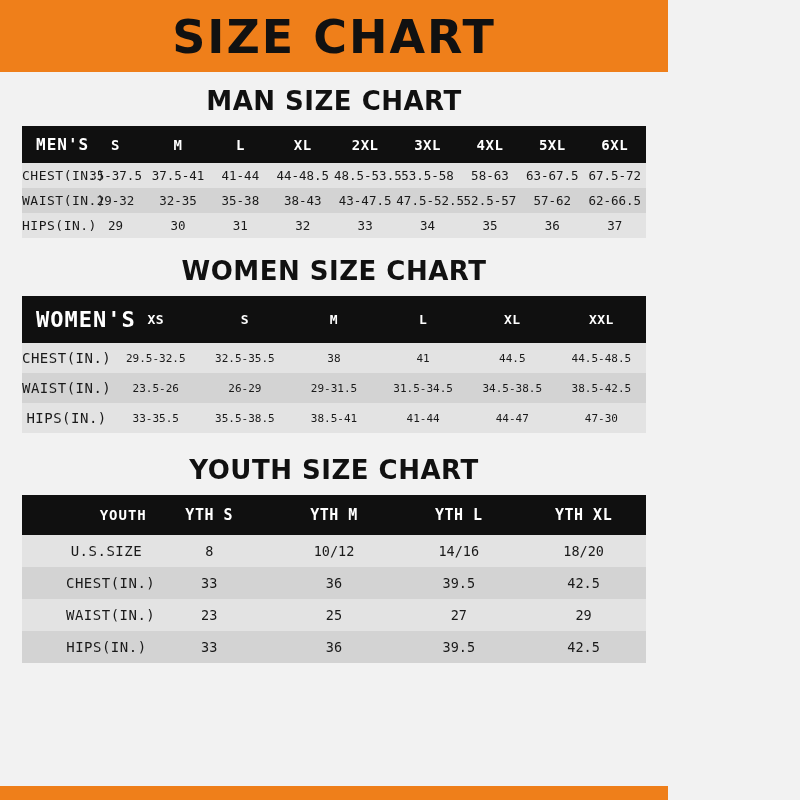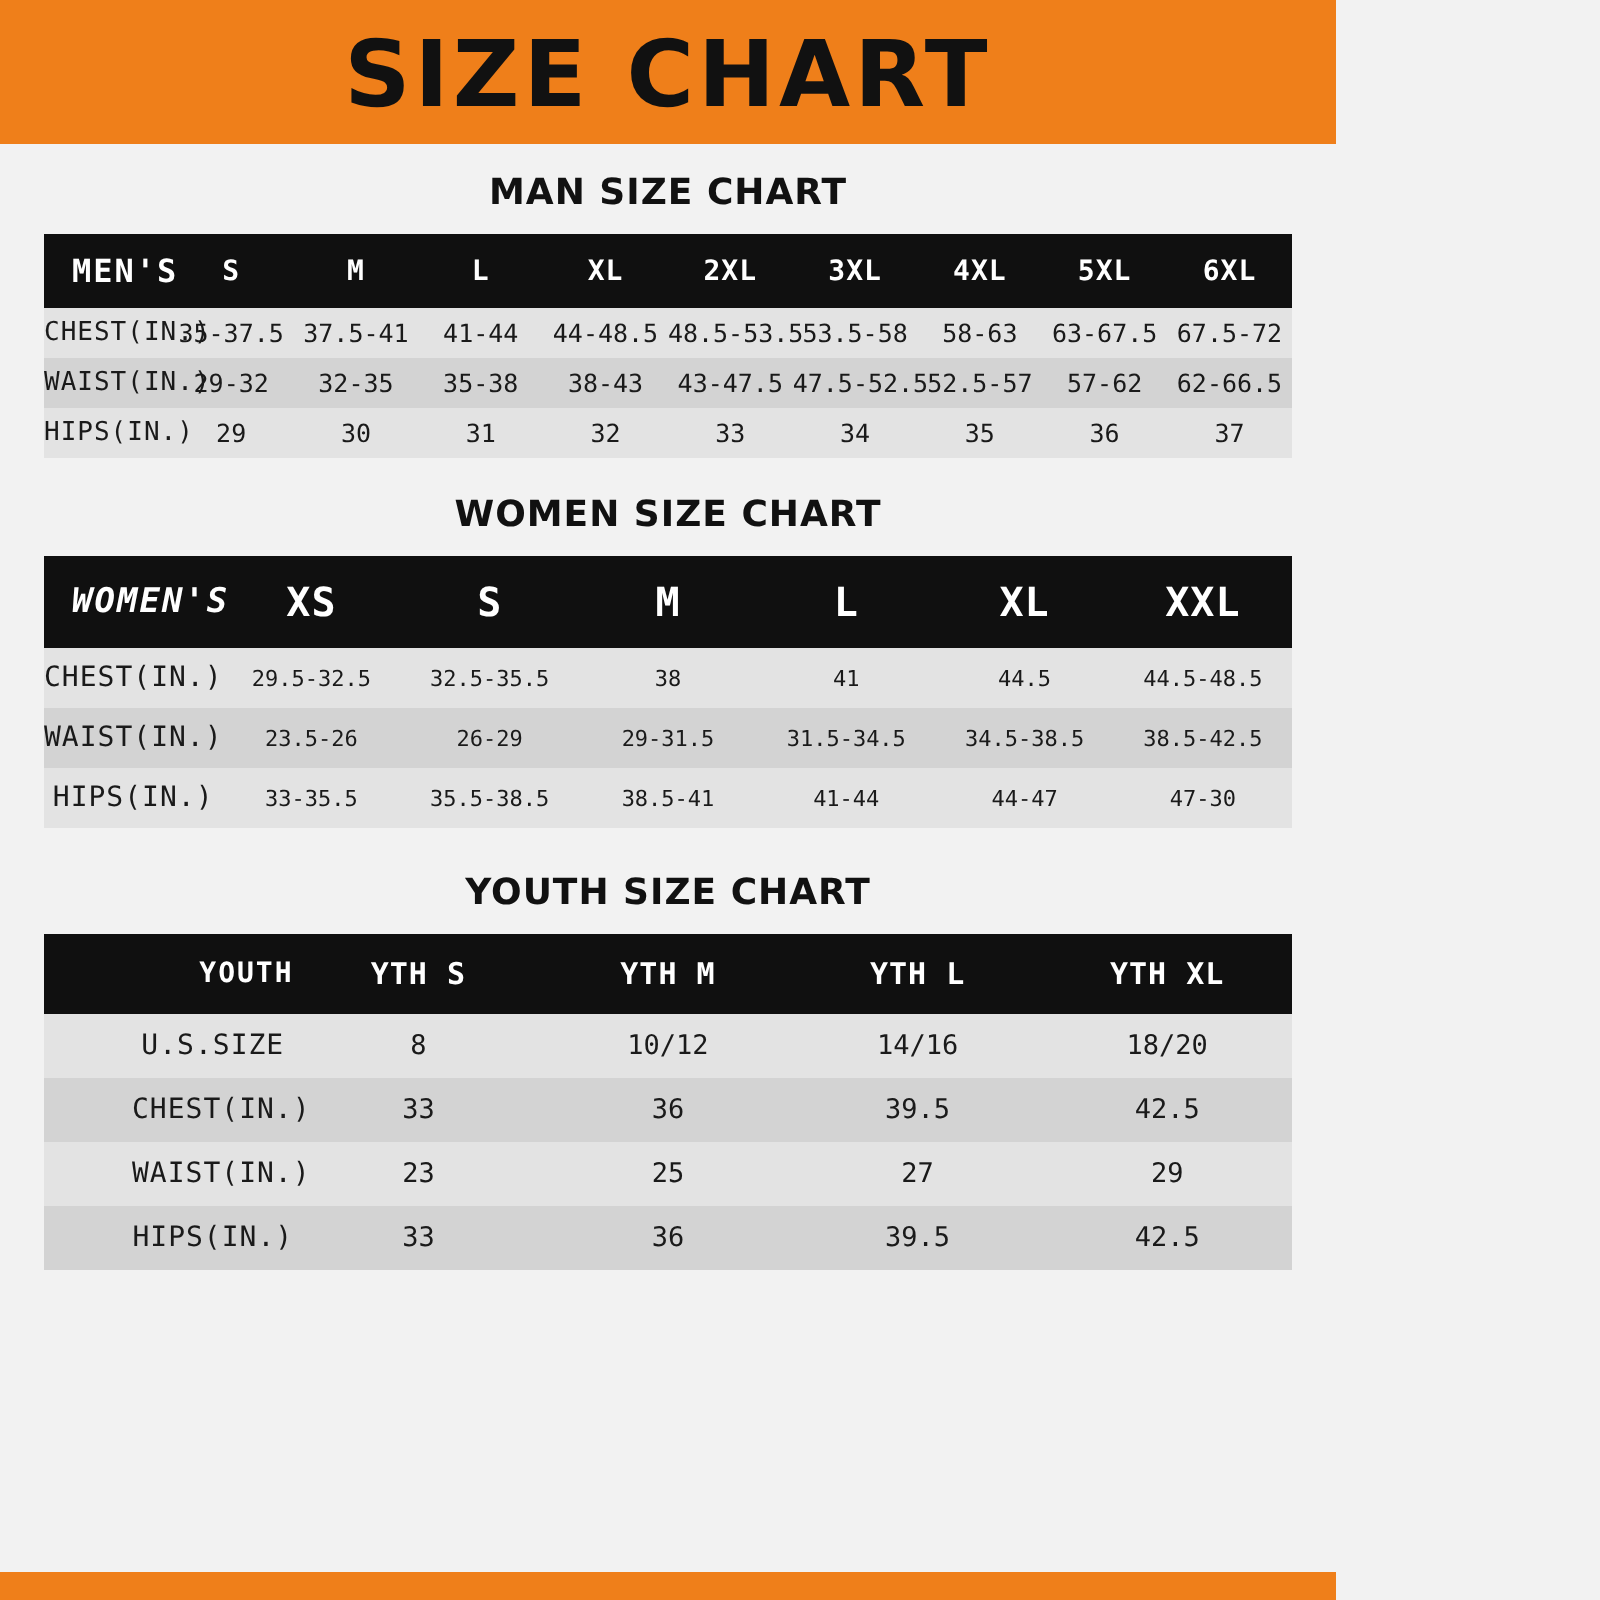--- a/index.html
+++ b/index.html
@@ -39,21 +39,21 @@
     margin-top: 2px;
   }
   
   .section {
     padding: 0 22px;
   }
   .section-title {
     text-align: center;
     font-family: "DejaVu Sans", sans-serif;
     font-weight: bold;
-    font-size: 18px;
+    font-size: 26px;
     color: #111;
     letter-spacing: 0.5px;
     margin: 14px 0 10px 0;
   }
   .section-title.women { margin-top: 18px; }
   .section-title.youth { margin-top: 22px; }
 
   table.chart {
     width: 100%;
     border-collapse: collapse;
@@ -86,22 +86,22 @@
   table.chart tbody td.rowlabel {
     font-size: 13px;
     letter-spacing: 0.5px;
     text-align: center;
   }
   table.chart tbody tr.odd td { background: #e3e3e3; }
   table.chart tbody tr.even td { background: #d3d3d3; }
 
   
   table.women th, table.women td { font-size: 11px; padding: 7px 0; }
-  table.women thead th { font-size: 20px; padding: 11px 0; }
-  table.women thead th.rowlabel { font-size: 17px; font-style: italic; }
+  table.women thead th { font-size: 13px; padding: 11px 0; }
+  table.women thead th.rowlabel { font-size: 22px; }
   table.women tbody td.rowlabel { font-size: 14px; }
 
   table.youth th, table.youth td { font-size: 13.5px; padding: 8px 0; }
   table.youth thead th { font-size: 15px; padding: 11px 0; }
   table.youth thead th.rowlabel { font-size: 14px; }
   table.youth tbody td.rowlabel { font-size: 14px; padding-left: 44px; }
 
   
   .note {
     margin: 16px 20px 0 20px;

